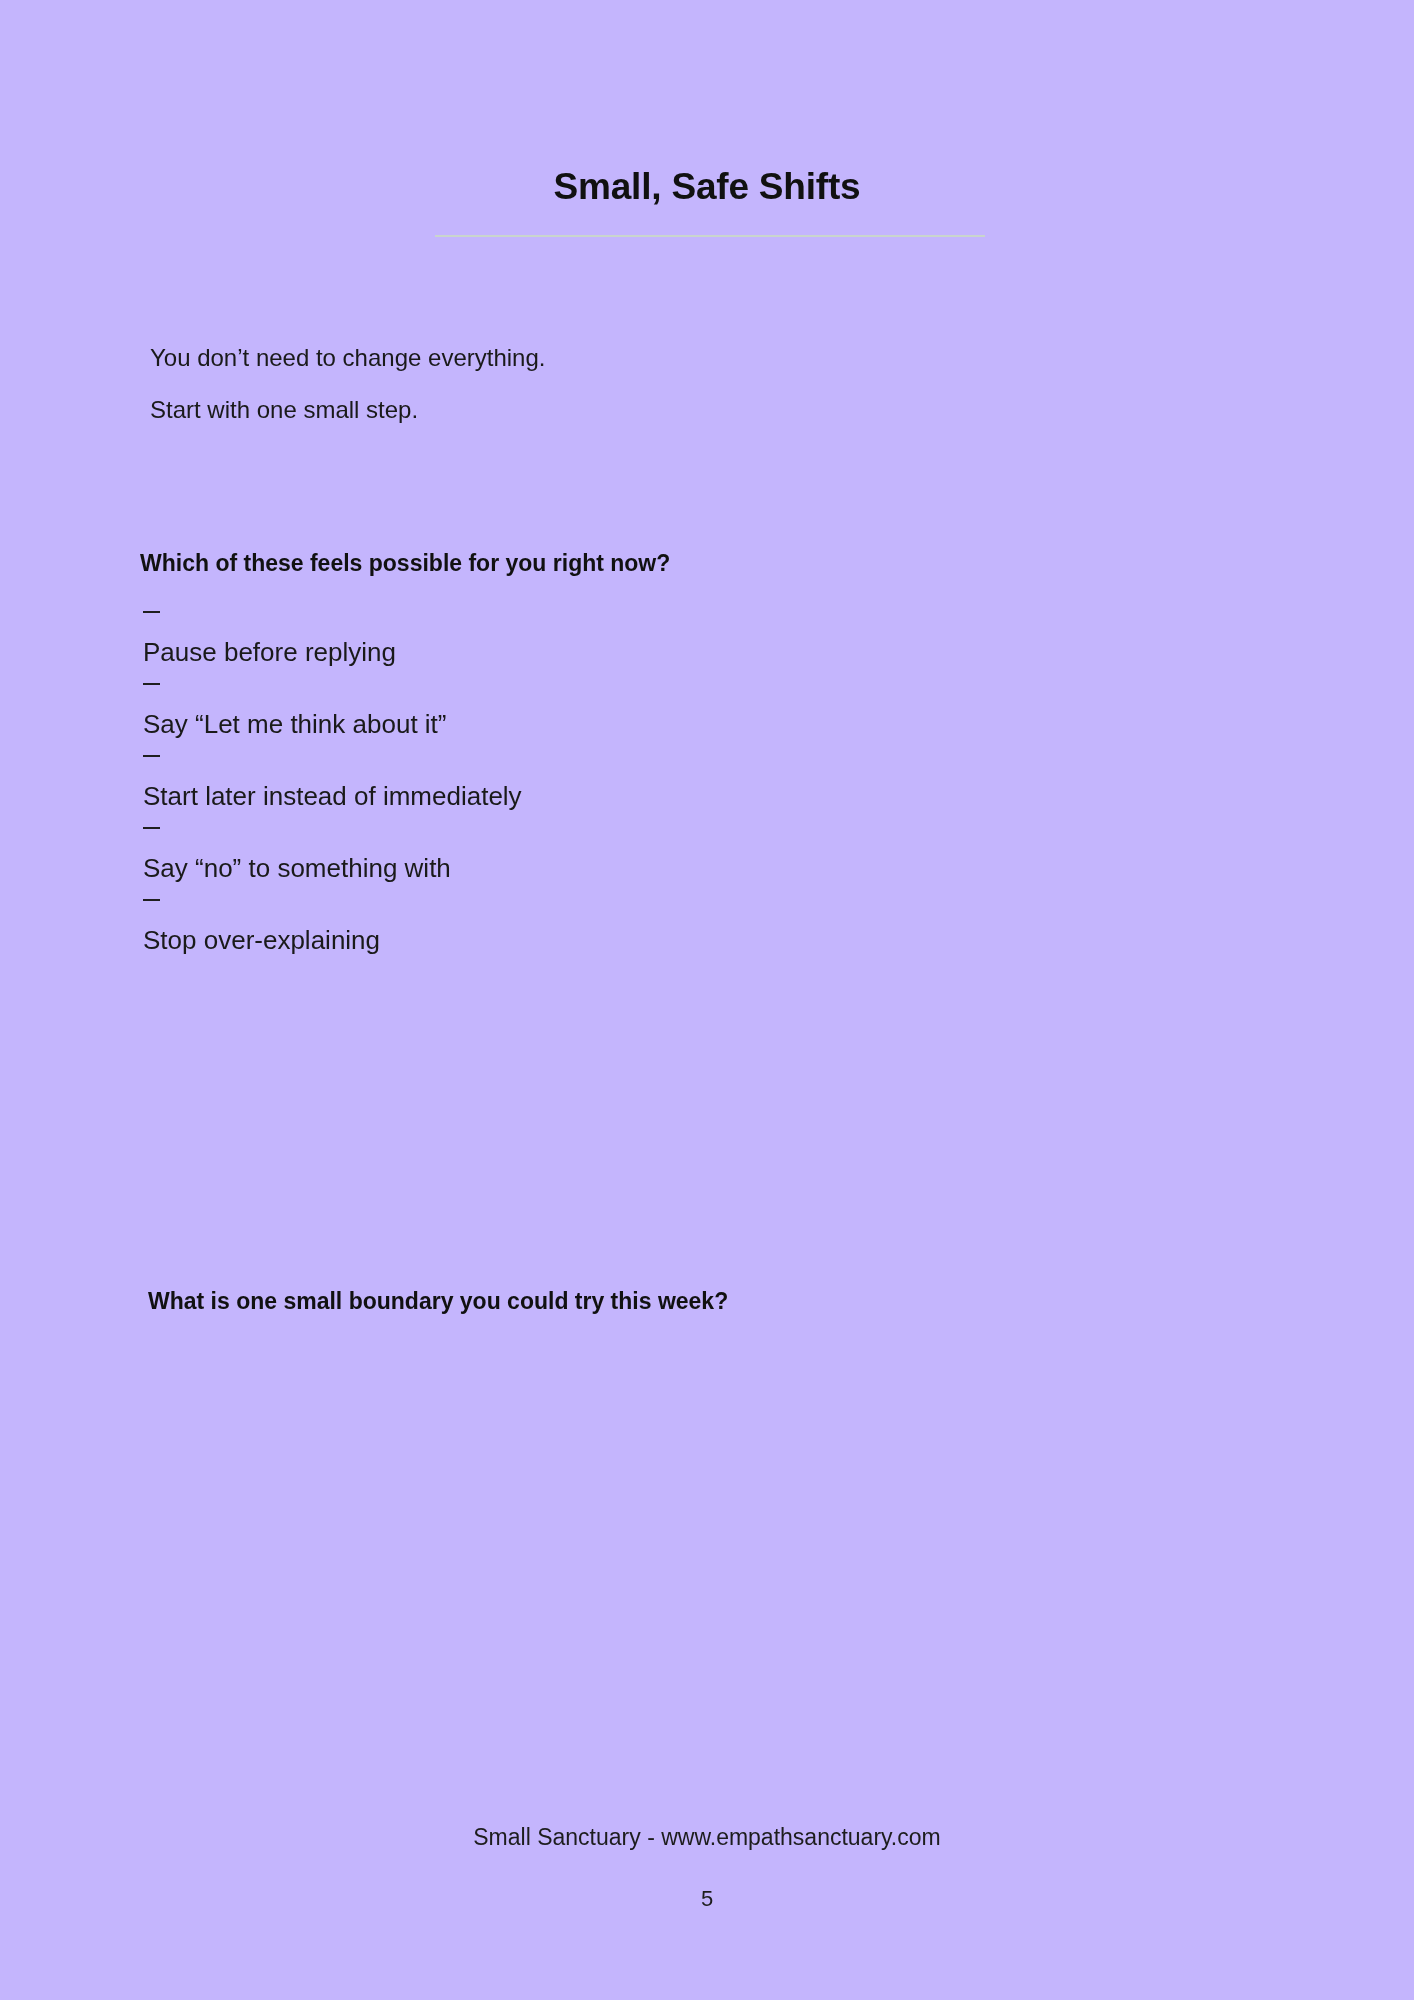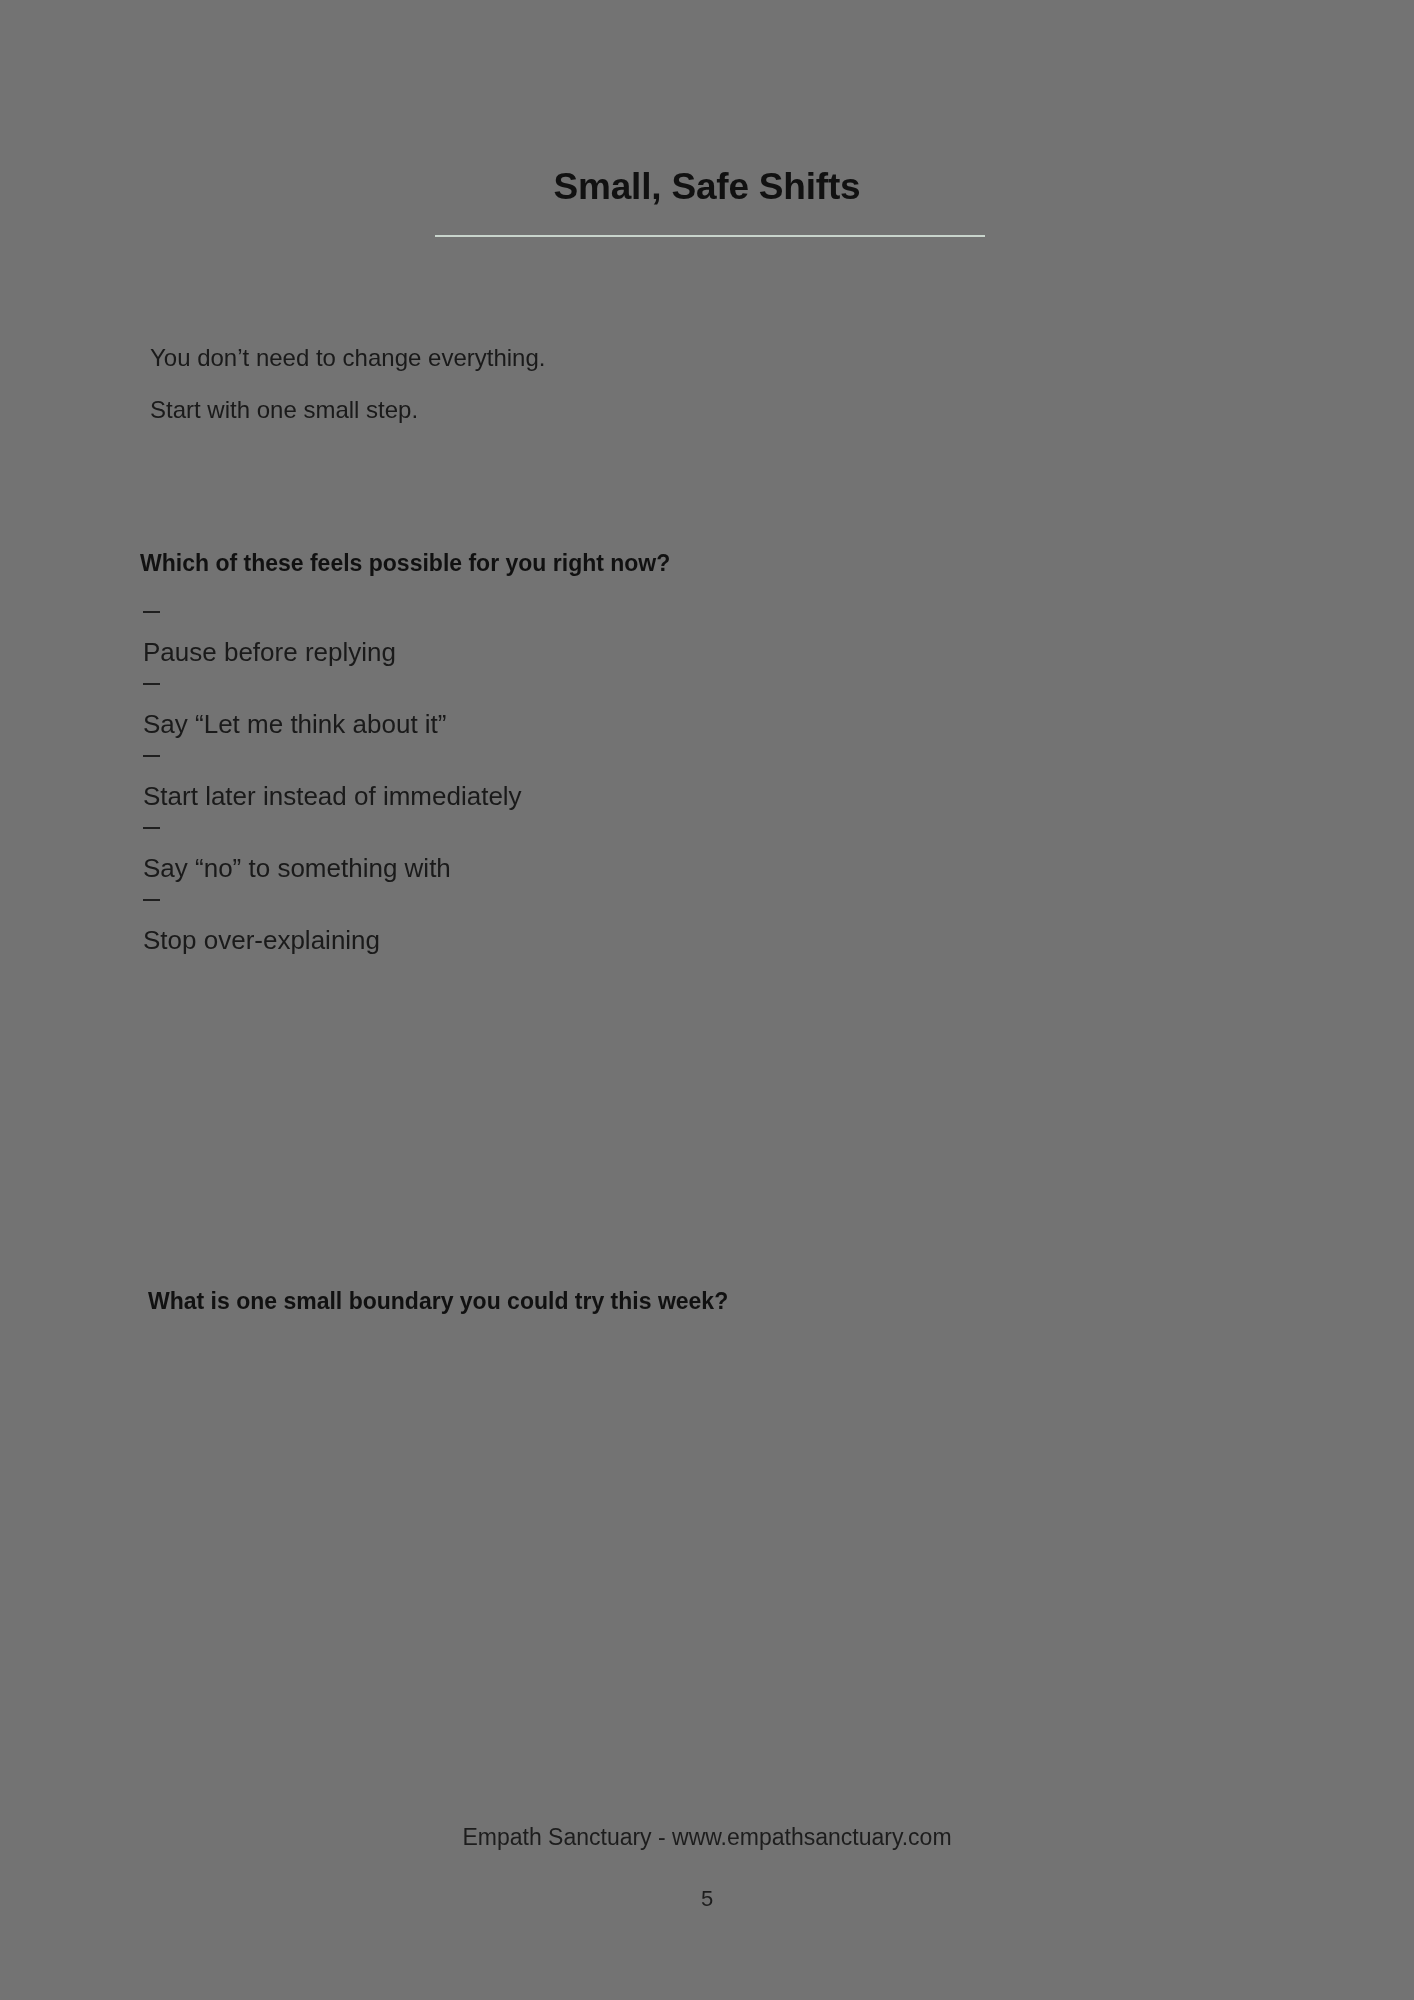--- a/index.html
+++ b/index.html
@@ -10,21 +10,21 @@
   body {
     font-family: "Liberation Sans", sans-serif;
     color: #1a1a1a;
     -webkit-font-smoothing: antialiased;
   }
   .page {
     position: relative;
     width: 1414px;
     height: 2000px;
     margin: 0 auto;
-    background: #737373;
+    background: #c4b5fd;
     overflow: hidden;
   }
 
   
   .doc-title {
     position: absolute;
     top: 140px;
     left: 0;
     width: 1414px;
     text-align: center;
@@ -170,17 +170,17 @@
       <span class="check-label">Say “no” to something with</span>
     </li>
     <li class="check-item">
       <span class="check-box"></span>
       <span class="check-label">Stop over-explaining</span>
     </li>
   </ul>
 
   <h2 class="question question-2">What is one small boundary you could try this week?</h2>
 
-  <div class="footer-note">Empath Sanctuary - www.empathsanctuary.com</div>
+  <div class="footer-note">Small Sanctuary - www.empathsanctuary.com</div>
 
   <div class="page-number">5</div>
 
 </div>
 
 </body></html>

